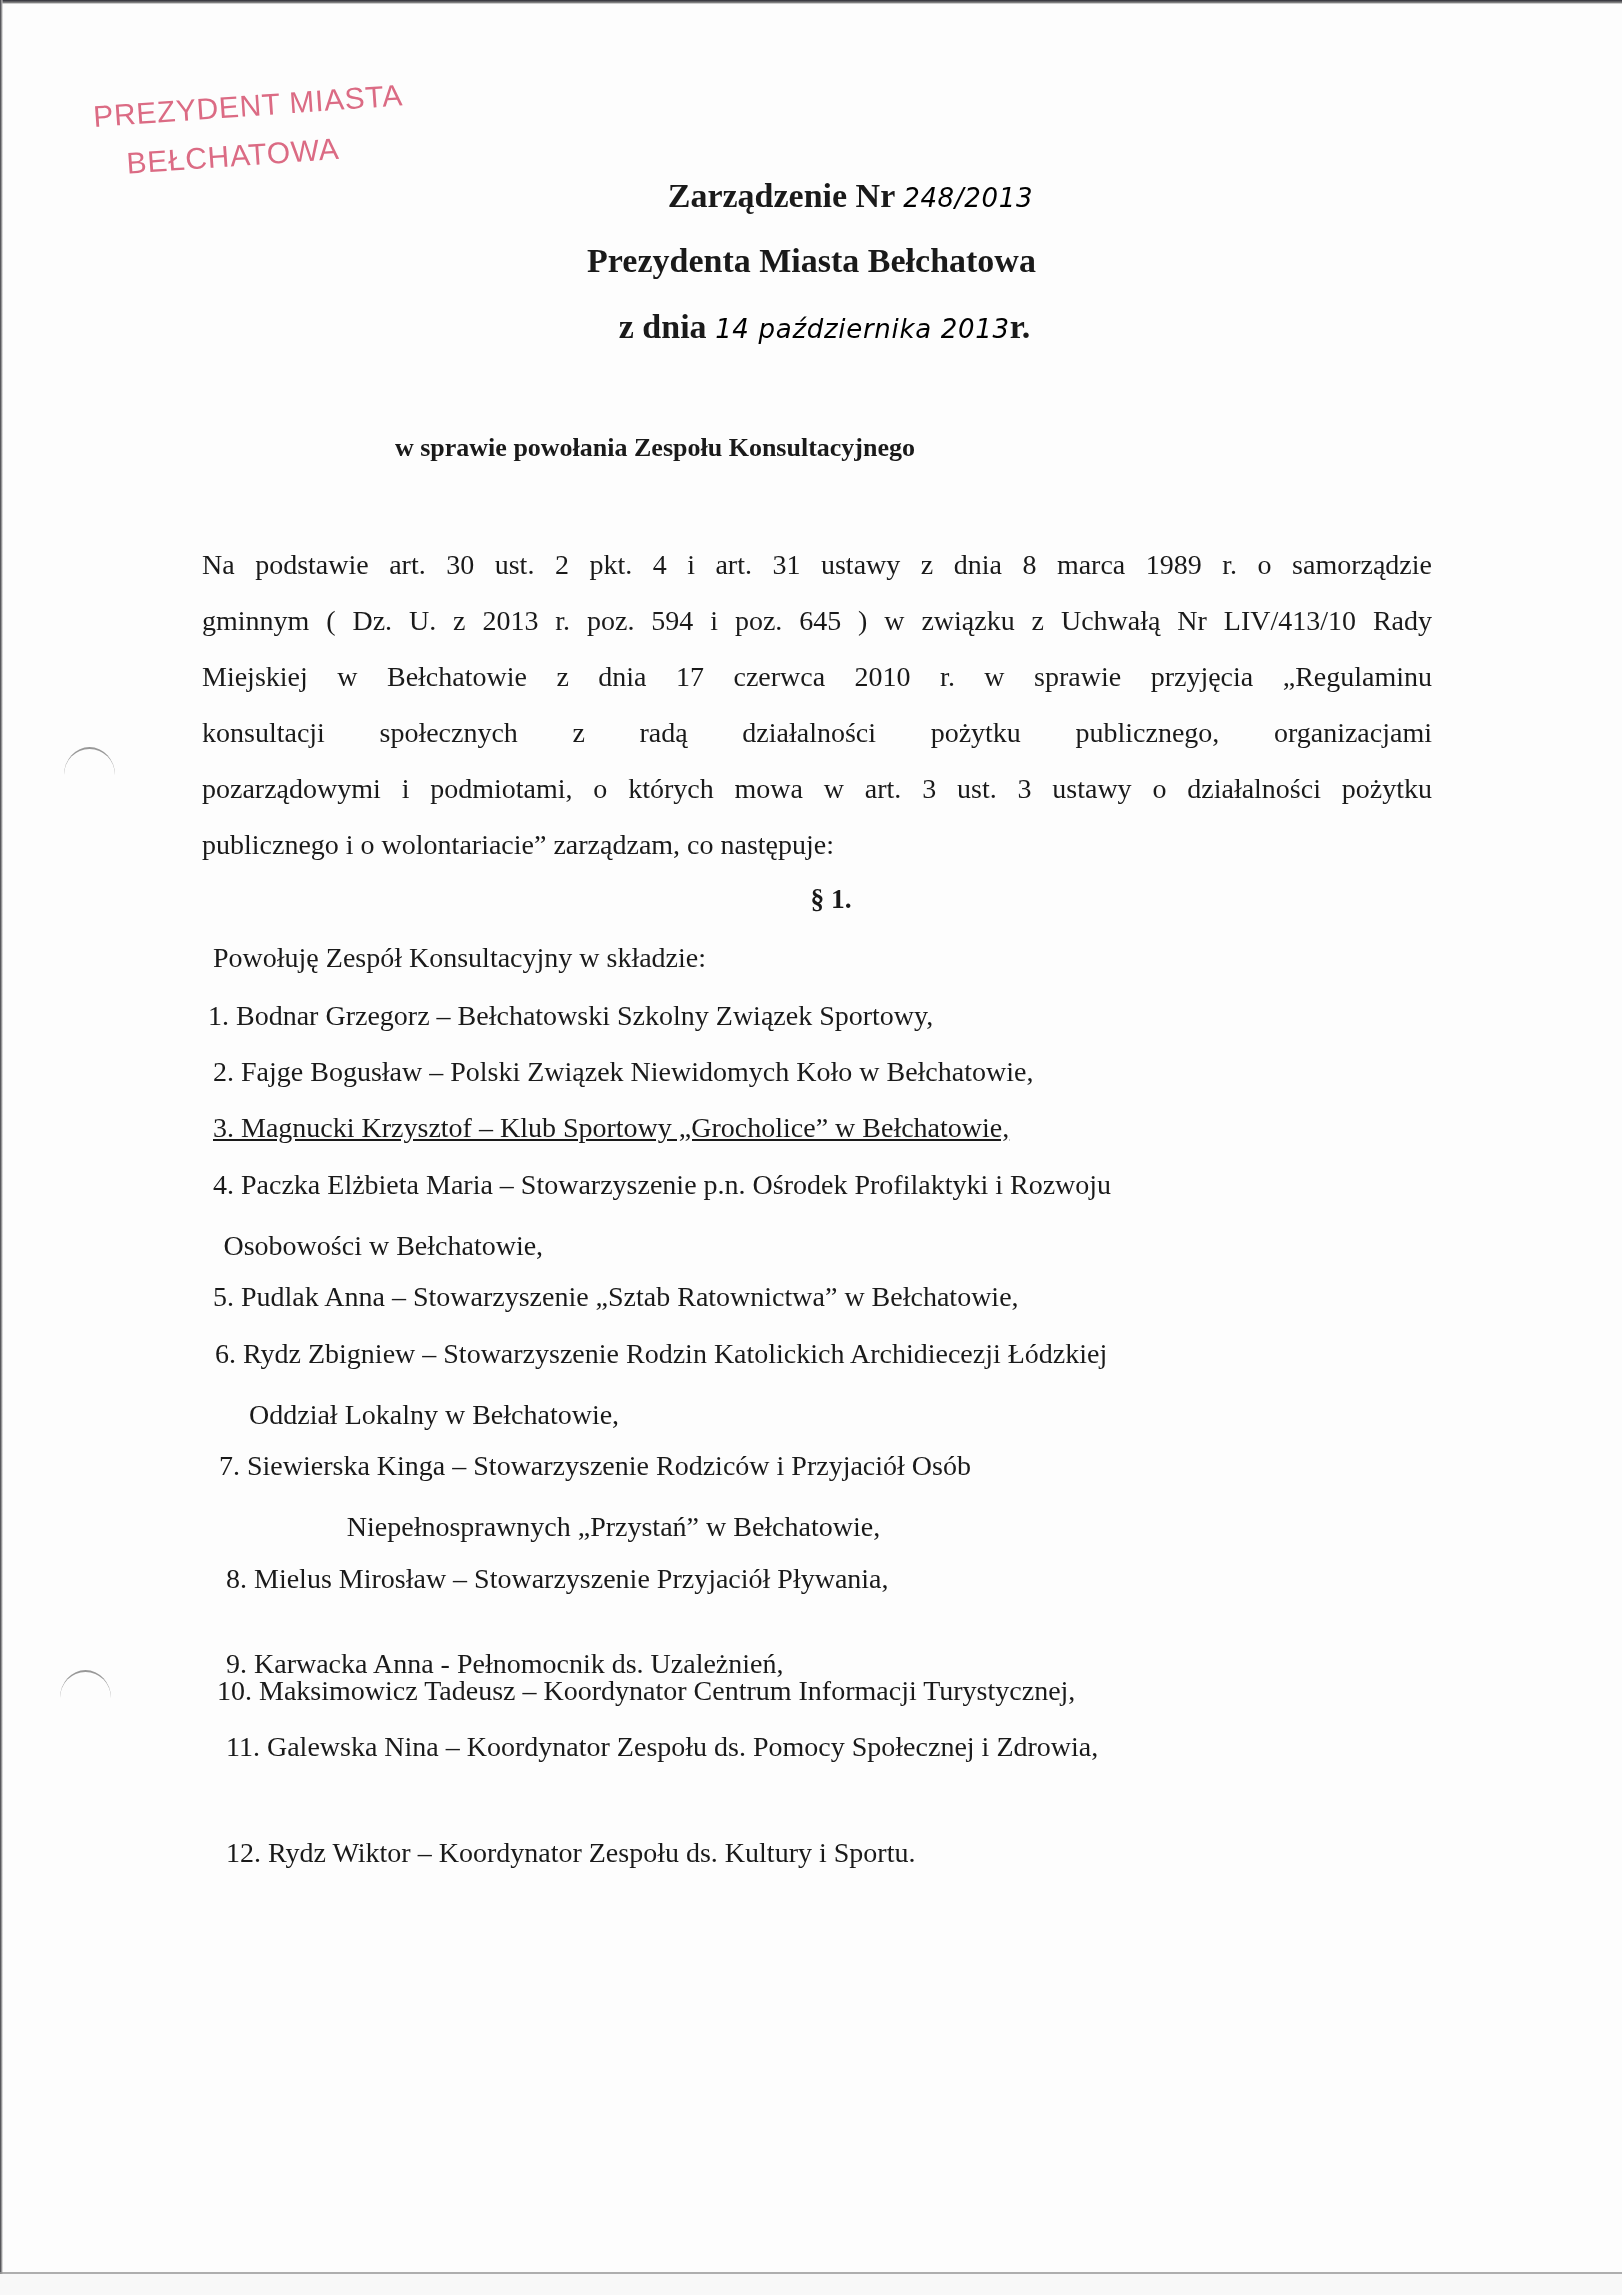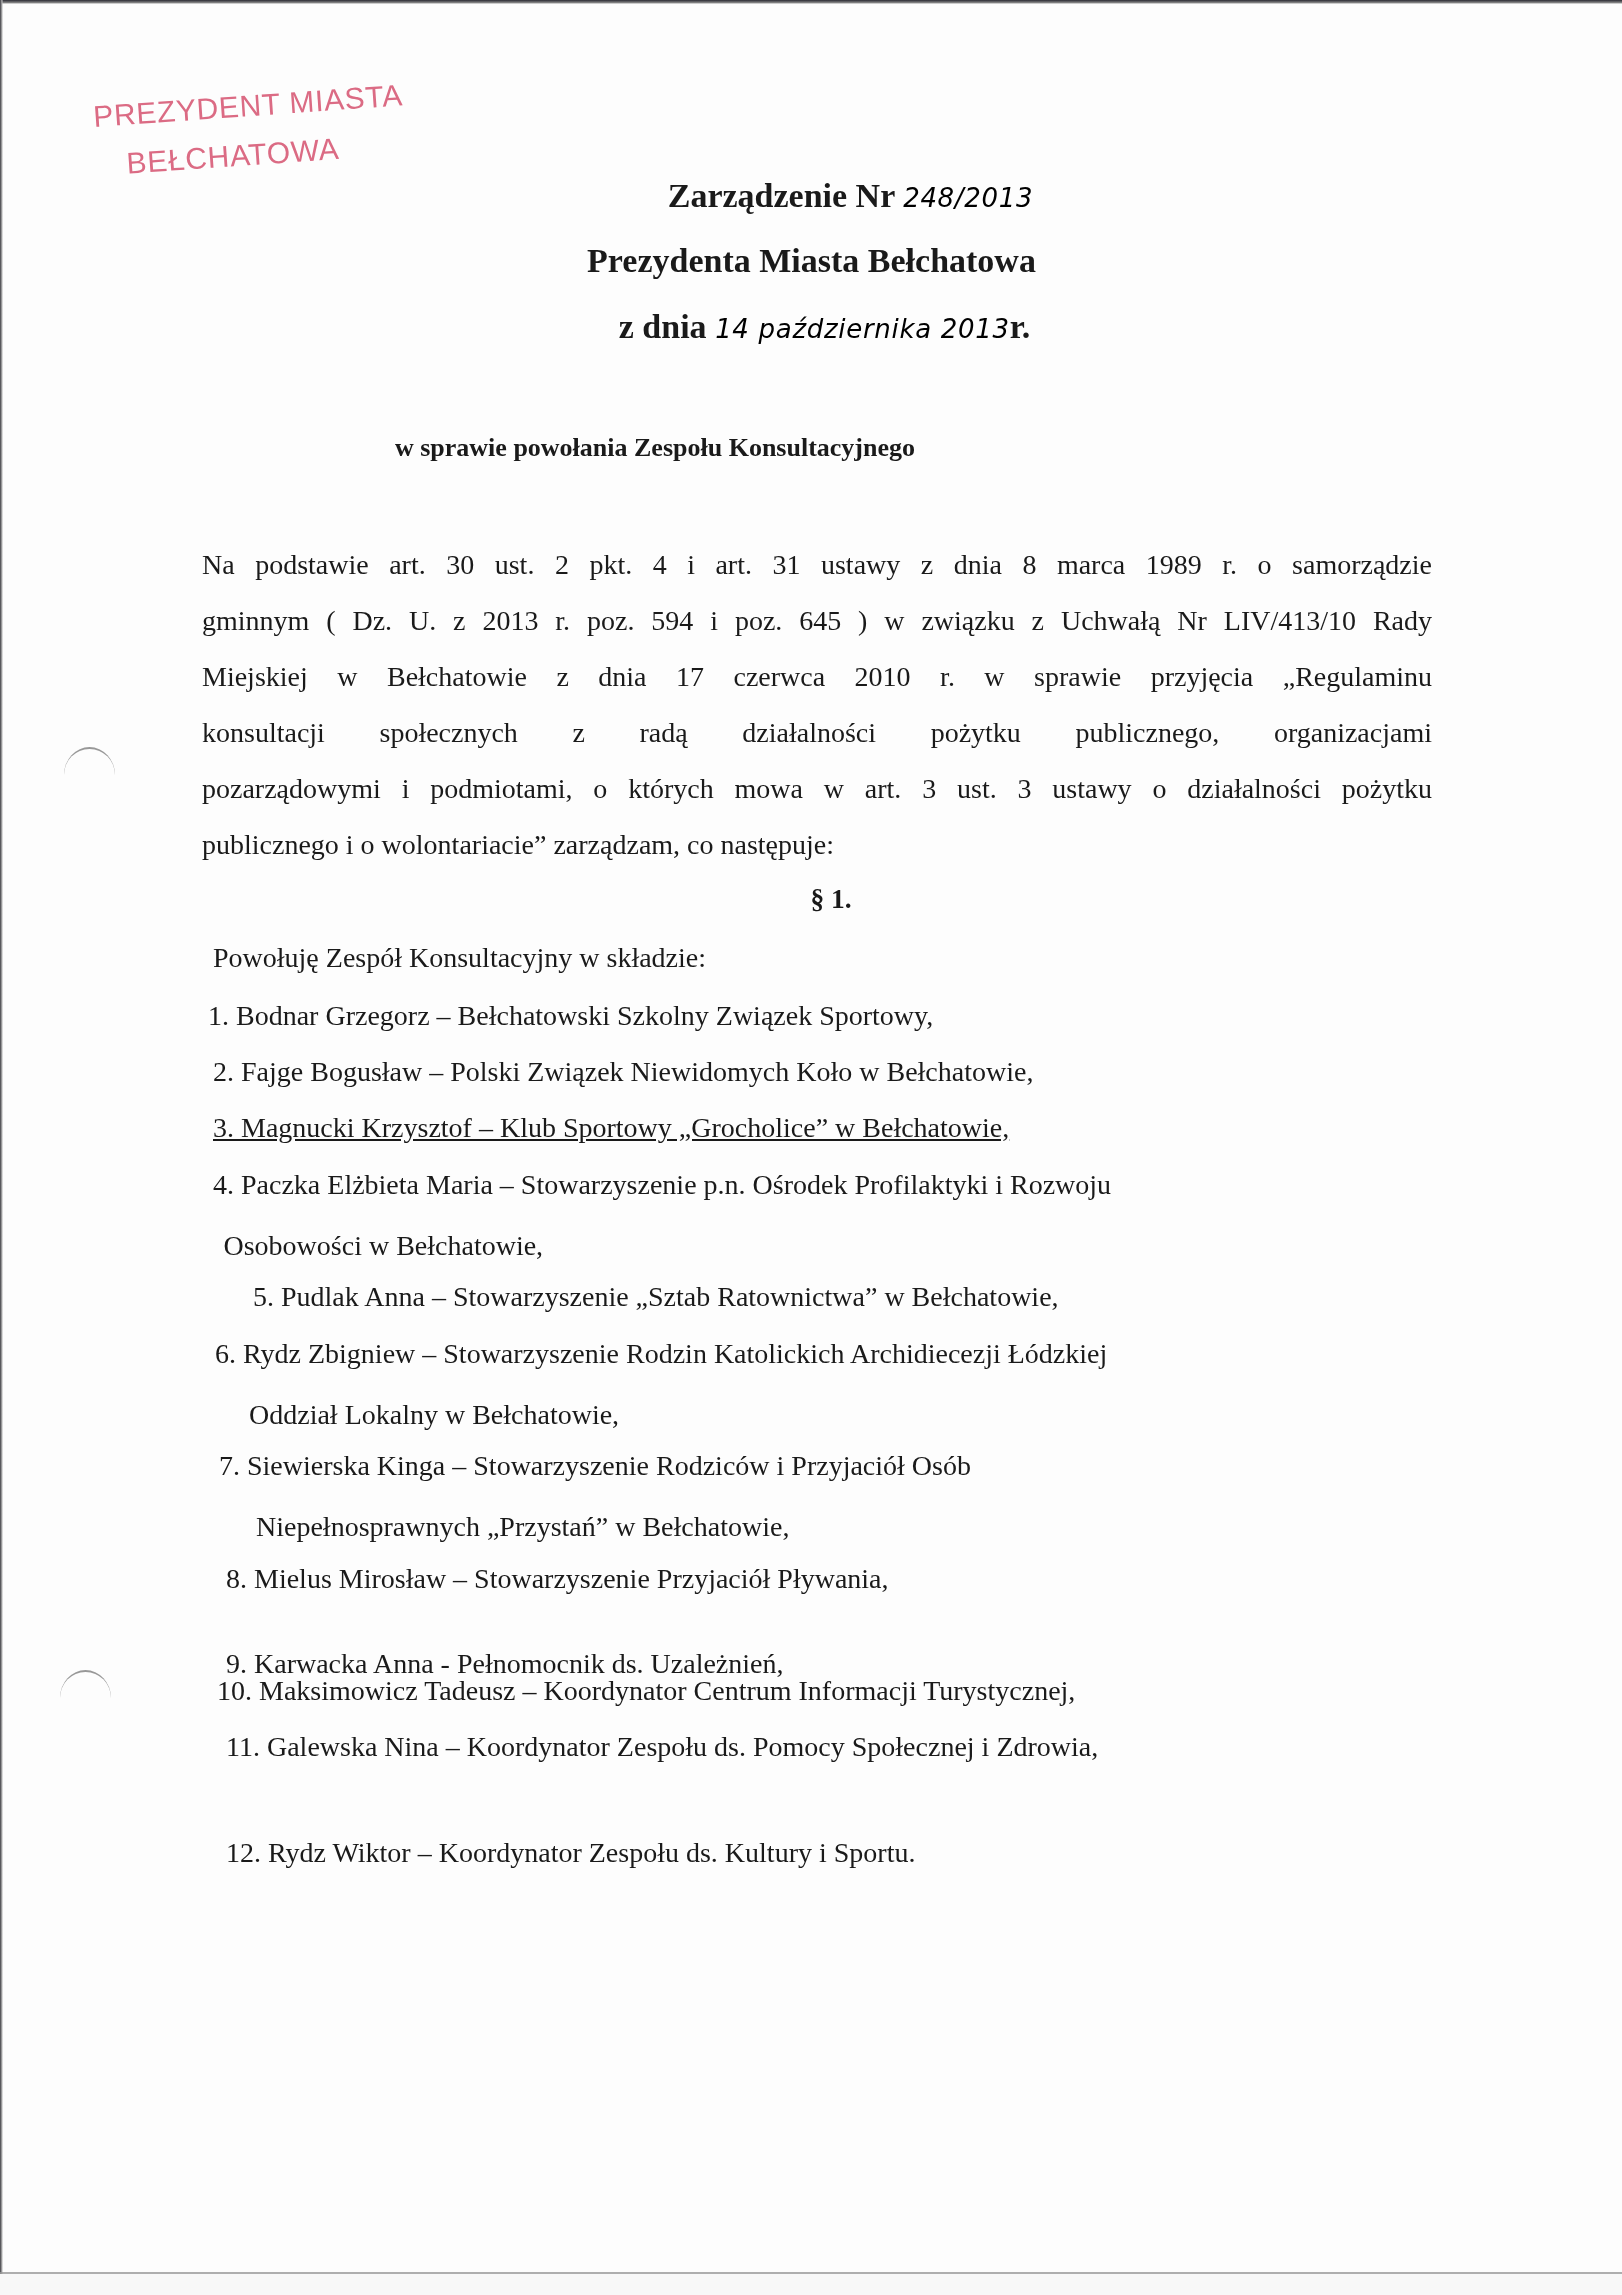--- a/index.html
+++ b/index.html
@@ -197,33 +197,33 @@
     </li>
     <li class="member" style="left:213px; top:1112px;text-decoration:underline;">
       <span>3.</span>
       <span>Magnucki Krzysztof – Klub Sportowy „Grocholice” w Bełchatowie,</span>
     </li>
     <li class="member" style="left:213px; top:1169px;">
       <span>4.</span>
       <span>Paczka Elżbieta Maria – Stowarzyszenie p.n. Ośrodek Profilaktyki i Rozwoju</span>
       <span class="cont" style="padding-left:10.5px;">Osobowości w Bełchatowie,</span>
     </li>
-    <li class="member" style="left:213px; top:1281px;margin-left:40px;">
+    <li class="member" style="left:213px; top:1281px;">
       <span>5.</span>
       <span>Pudlak Anna – Stowarzyszenie „Sztab Ratownictwa” w Bełchatowie,</span>
     </li>
     <li class="member" style="left:215px; top:1338px;">
       <span>6.</span>
       <span>Rydz Zbigniew – Stowarzyszenie Rodzin Katolickich Archidiecezji Łódzkiej</span>
       <span class="cont" style="padding-left:34px;">Oddział Lokalny w Bełchatowie,</span>
     </li>
     <li class="member" style="left:219px; top:1450px;">
       <span>7.</span>
       <span>Siewierska Kinga – Stowarzyszenie Rodziców i Przyjaciół Osób</span>
-      <span class="cont" style="padding-left:37px;">Niepełnosprawnych „Przystań” w Bełchatowie,</span>
+      <span class="cont" style="padding-left:37px;text-align:center;">Niepełnosprawnych „Przystań” w Bełchatowie,</span>
     </li>
     <li class="member" style="left:226px; top:1563px;">
       <span>8.</span>
       <span> Mielus Mirosław – Stowarzyszenie Przyjaciół Pływania,</span>
     </li>
     <li class="member" style="left:226px; top:1619px;margin-top:29px;">
       <span>9.</span>
       <span>Karwacka Anna  - Pełnomocnik ds. Uzależnień,</span>
     </li>
     <li class="member" style="left:217px; top:1675px;">

